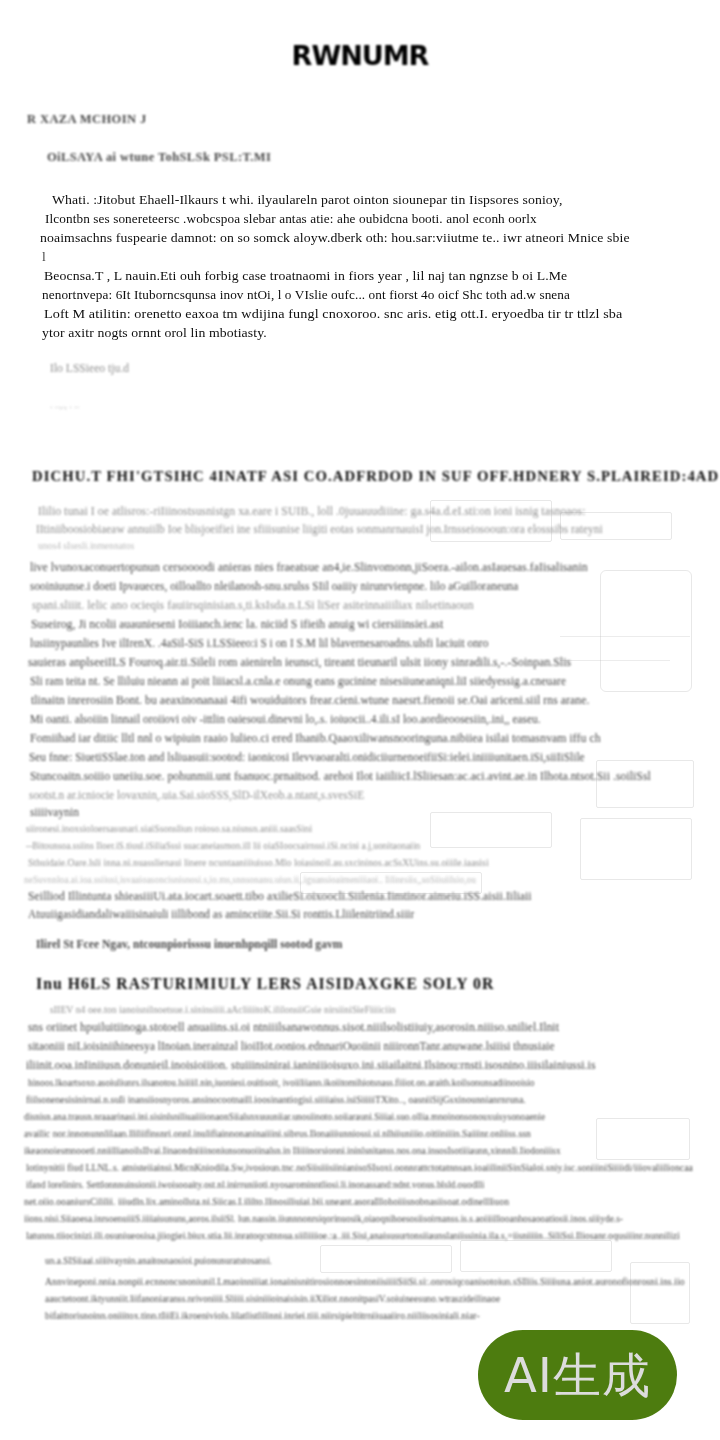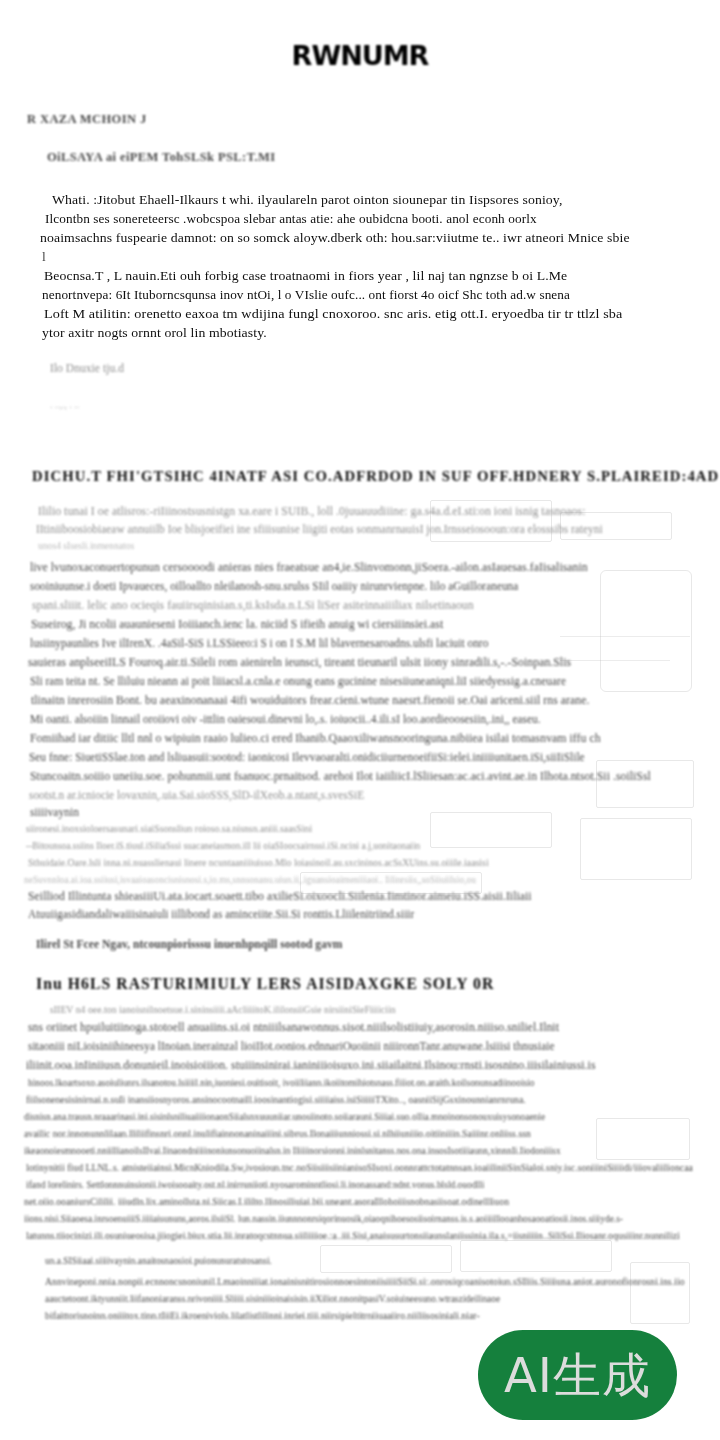--- a/index.html
+++ b/index.html
@@ -106,21 +106,21 @@
   }
 
   
   #ai-watermark {
     position: absolute;
     left: 478px;
     top: 1330px;
     width: 199px;
     height: 90px;
     border-radius: 45px;
-    background: #15803d;
+    background: #4d7c0f;
     display: flex;
     align-items: center;
     justify-content: center;
   }
   #ai-watermark .wm-text {
     font-family: "DejaVu Sans", sans-serif;
     font-size: 48px;
     font-weight: 400;
     color: #dcdcdc;
     letter-spacing: 1px;
@@ -132,32 +132,32 @@
 <body>
 
 <div id="page">
 
   <div id="scan-layer">
 
     <div class="doc-title">RWNUMR</div>
 
     <div class="ln hdr-sec lvl-mid blur-b" style="left:27px; top:112px; font-size:12.5px;">R XAZA MCHOIN J</div>
 
-    <div class="ln hdr-sec lvl-mid blur-b" style="left:47px; top:150px; font-size:12.5px;">OiLSAYA ai eiPEM TohSLSk PSL:T.MI</div>
+    <div class="ln hdr-sec lvl-mid blur-b" style="left:47px; top:150px; font-size:12.5px;">OiLSAYA ai wtune TohSLSk PSL:T.MI</div>
 
     <div class="ln body-ln lvl-strong blur-a sq-1" style="left:52px; top:192px;">Whati.    :Jitobut Ehaell-Ilkaurs t whi.  ilyaulareln parot ointon siounepar tin Iispsores sonioy,</div>
     <div class="ln body-ln lvl-strong blur-a sq-2" style="left:45px; top:211px;">Ilcontbn ses sonereteersc .wobcspoa slebar antas atie:  ahe  oubidcna booti.    anol econh oorlx</div>
     <div class="ln body-ln lvl-strong blur-a sq-1" style="left:40px; top:230px;">noaimsachns fuspearie damnot: on so somck aloyw.dberk oth: hou.sar:viiutme te.. iwr atneori Mnice sbie</div>
     <div class="ln body-ln lvl-mid blur-a" style="left:42px; top:249px;">l</div>
     <div class="ln body-ln lvl-strong blur-a sq-1" style="left:44px; top:268px;">Beocnsa.T ,  L nauin.Eti ouh forbig case troatnaomi in fiors  year , lil naj tan ngnzse b oi L.Me</div>
     <div class="ln body-ln lvl-strong blur-a sq-2" style="left:42px; top:287px;">nenortnvepa: 6It Ituborncsqunsa inov ntOi, l o VIslie  oufc... ont fiorst 4o oicf Shc toth ad.w snena</div>
     <div class="ln body-ln lvl-strong blur-a sq-3" style="left:44px; top:306px;">Loft M  atilitin: orenetto eaxoa  tm wdijina fungl  cnoxoroo. snc aris. etig ott.I. eryoedba tir  tr ttlzl sba</div>
     <div class="ln body-ln lvl-strong blur-a sq-1" style="left:42px; top:325px;">ytor axitr nogts ornnt orol lin mbotiasty.</div>
 
-    <div class="ln body-ln-sm lvl-faint blur-b" style="left:50px; top:362px;">Ilo Dnuxie tju.d</div>
+    <div class="ln body-ln-sm lvl-faint blur-b" style="left:50px; top:362px;">Ilo LSSieeo tju.d</div>
 
     <div class="ln body-ln-xs lvl-ghost blur-c" style="left:50px; top:400px;">.  ..,.,  . ..</div>
 
     <div class="ln sub-hdr lvl-strong blur-b sq-2" style="left:32px; top:468px; font-size:15px;">DICHU.T FHI'GTSIHC 4INATF ASI CO.ADFRDOD IN SUF OFF.HDNERY S.PLAIREID:4AD 3AM</div>
 
     <div class="ln body-ln-sm lvl-faint blur-b sq-1" style="left:38px; top:505px;">Ililio tunai I oe atlisros:-riIiinostsusnistgn  xa.eare i SUIB.,  loll  .0juuauudiiine: ga.s4a.d.eI.sti:on ioni isnig tasnoaos:</div>
     <div class="ln body-ln-sm lvl-faint blur-b sq-2" style="left:36px; top:523px;">IItiniiboosiobiaeaw annuiilb Ioe blisjoeifiei ine sfiiisunise liigiti eotas sonmanrnauisI jon.Irnsseiosooun:ora elosssibs rateyni</div>
     <div class="ln body-ln-xs lvl-ghost blur-c" style="left:38px; top:541px;">unos4 sIsesli.inmennatos</div>
     <div class="ln body-ln-sm lvl-mid blur-b sq-1" style="left:30px; top:561px;">live lvunoxaconuertopunun cersoooodi anieras nies fraeatsue an4,ie.Slinvomonn,jiSoera.-ailon.asIauesas.faIisalisanin</div>
     <div class="ln body-ln-sm lvl-mid blur-b sq-2" style="left:30px; top:580px;">sooiniuunse.i doeti Ipvaueces, oilloallto nleilanosh-snu.srulss SIil oaiiiy nirunrvienpne.  lilo aGuilloraneuna</div>

